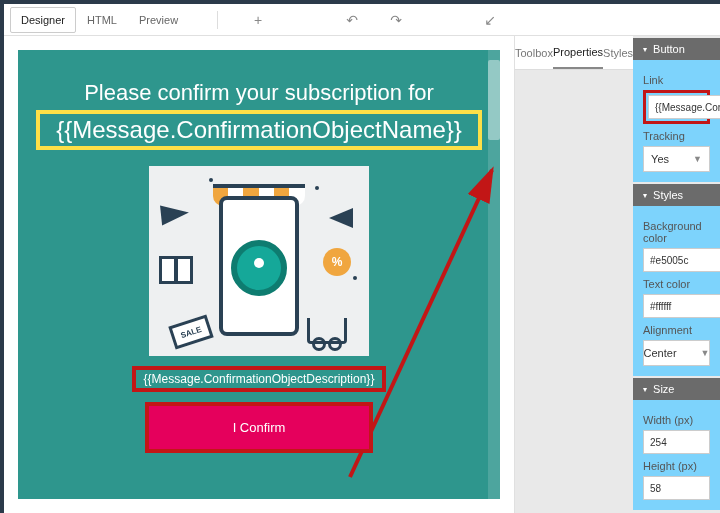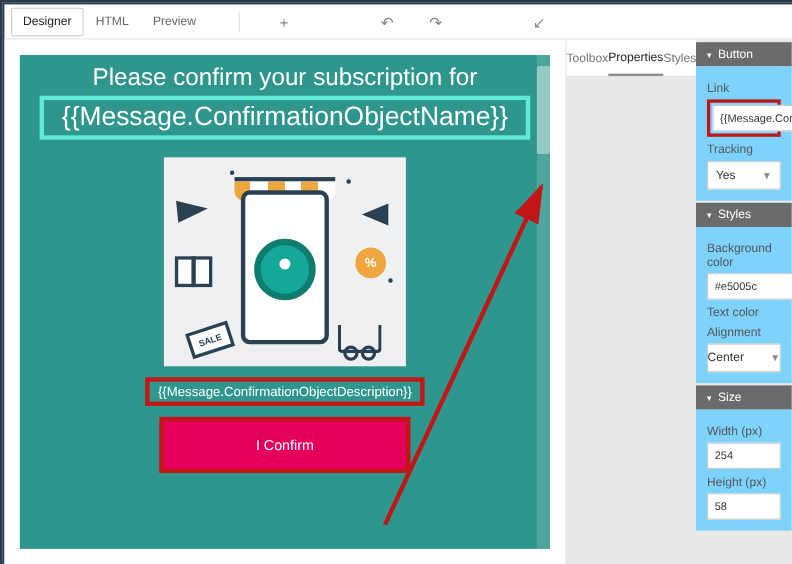--- a/index.html
+++ b/index.html
@@ -5,23 +5,23 @@
   * { box-sizing: border-box; margin: 0; padding: 0; font-family: -apple-system, BlinkMacSystemFont, "Segoe UI", Arial, sans-serif; }
   html, body { width: 720px; height: 513px; overflow: hidden; background: #fff; border: 2px solid #2b3a4a; }
   .topbar { height: 32px; border-bottom: 1px solid #e0e0e0; display: flex; align-items: center; padding: 0 6px; gap: 20px; }
   .tabs-top { display: flex; gap: 0; }
   .tabs-top .tab { font-size: 11px; padding: 6px 10px; color: #666; border: 1px solid transparent; cursor: pointer; }
   .tabs-top .tab.active { border: 1px solid #ccc; border-radius: 2px; color: #222; background: #fff; }
   .topbar .sep { width: 1px; height: 18px; background: #ddd; margin: 0 8px; }
   .icon-btn { width: 24px; height: 24px; display: flex; align-items: center; justify-content: center; color: #888; cursor: pointer; font-size: 14px; }
   .main { display: flex; height: calc(100% - 32px); }
   .canvas-wrap { flex: 1; padding: 14px; background: #fff; overflow: hidden; position: relative; }
-  .canvas { background: #2e968d; width: 100%; height: 100%; padding: 6px 18px 14px; position: relative; }
+  .canvas { background: #2e968d; width: 100%; height: 100%; padding: 29px 18px 14px; position: relative; }
   .heading { color: #fff; font-size: 22px; text-align: center; font-weight: 400; line-height: 1.3; }
-  .macro-h { color: #fff; font-size: 24px; text-align: center; font-weight: 400; border: 4px solid #5eead4; padding: 2px 6px; margin: 2px auto 0; display: block; }
+  .macro-h { color: #fff; font-size: 24px; text-align: center; font-weight: 400; border: 4px solid #fde047; padding: 2px 6px; margin: 2px auto 0; display: block; }
   .img-block { width: 220px; height: 190px; background: #eef0f1; margin: 16px auto 10px; position: relative; }
   .desc { color: #fff; font-size: 12px; text-align: center; border: 4px solid #c21616; padding: 2px 8px; width: fit-content; margin: 0 auto 10px; }
   .confirm-btn { background: #e5005c; color: #fff; font-size: 13px; text-align: center; width: 228px; padding: 14px 0; margin: 6px auto 0; border: 4px solid #c21616; cursor: pointer; position: relative; z-index: 2; }
   .canvas-scroll { position: absolute; right: 0; top: 0; bottom: 0; width: 12px; background: rgba(255,255,255,0.15); }
   .canvas-scroll-thumb { position: absolute; right: 0; top: 10px; width: 12px; height: 80px; background: rgba(255,255,255,0.4); border-radius: 2px; }
 
   .side { width: 206px; border-left: 1px solid #e0e0e0; background: #e9e9e9; display: flex; flex-direction: row; }
   .side-tabs { display: flex; height: 34px; background: #fff; border-bottom: 1px solid #ddd; }
   .side-tabs .st { flex: 1; font-size: 11px; color: #777; display: flex; align-items: center; justify-content: center; cursor: pointer; }
   .side-tabs .st.active { color: #222; border-bottom: 2px solid #888; }
@@ -143,20 +143,24 @@
         <span class="tri">▾</span>
         <span>Styles</span>
       </div>
       <div class="group">
         <div class="field-label">Background color</div>
         <div class="field-row">
           <input class="txt-input" value="#e5005c" style="">
           <div class="swatch"></div>
         </div>
         <div class="field-label">Text color</div>
+        <div class="field-row">
+          <input class="txt-input" value="#ffffff" style="">
+          <div class="swatch" style="background:#fff"></div>
+        </div>
         <div class="field-label">Alignment</div>
         <div class="select">
           <span>Center</span>
           <span class="caret">▼</span>
         </div>
       </div>
 
       <div class="section-h">
         <span class="tri">▾</span>
         <span>Size</span>

